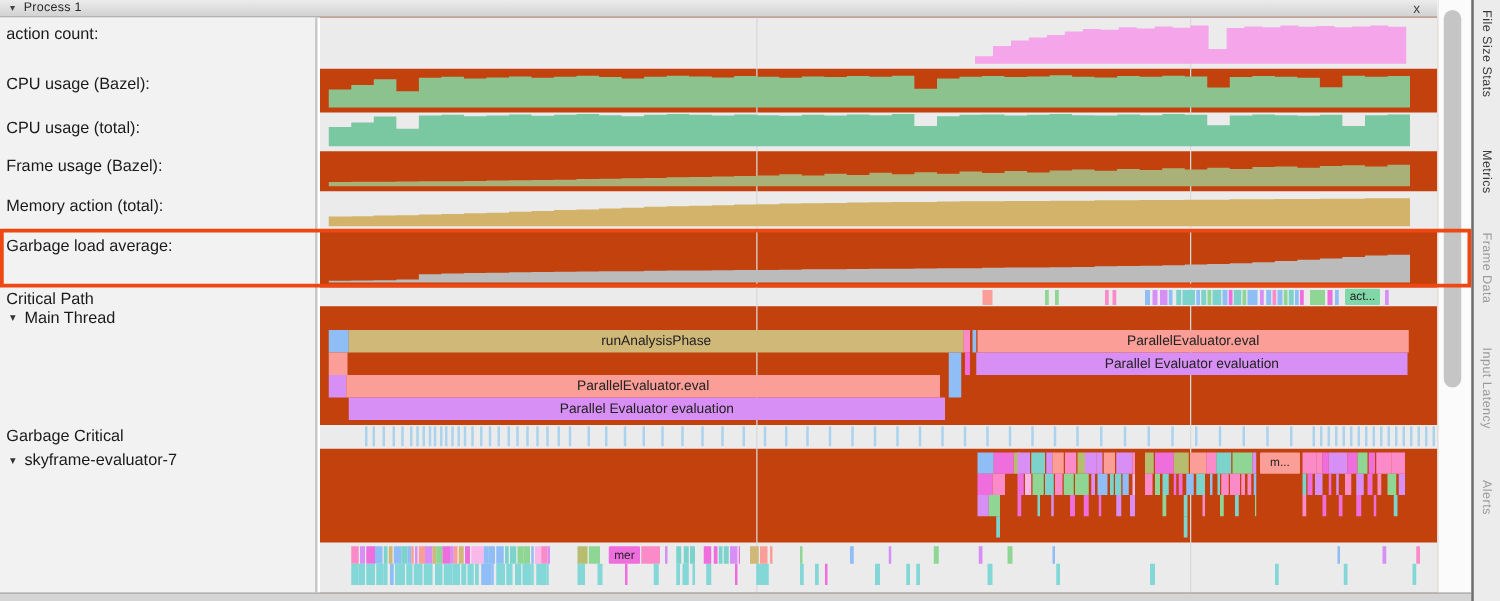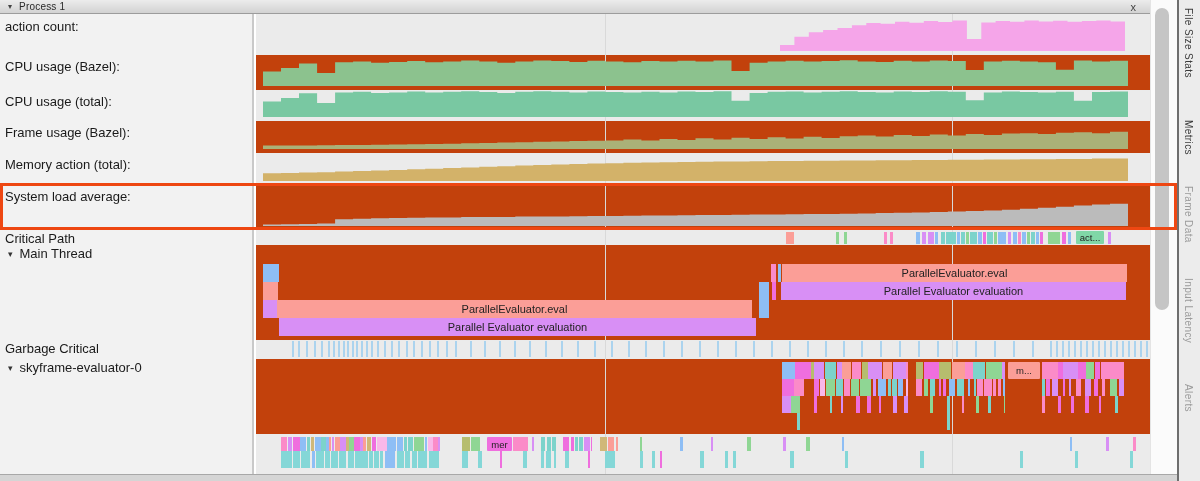--- a/index.html
+++ b/index.html
@@ -95,25 +95,25 @@
     <span class="title">Process 1</span>
     <span class="close">x</span>
   </div>
 
   <div class="label-col">
     <div class="rlabel" style="top:5px">action count:</div>
     <div class="rlabel" style="top:45px">CPU usage (Bazel):</div>
     <div class="rlabel" style="top:80px">CPU usage (total):</div>
     <div class="rlabel" style="top:111px">Frame usage (Bazel):</div>
     <div class="rlabel" style="top:143px">Memory action (total):</div>
-    <div class="rlabel" style="top:175px">System load average:</div>
+    <div class="rlabel" style="top:175px">Garbage load average:</div>
     <div class="rlabel" style="top:217px">Critical Path</div>
     <div class="rlabel witharrow" style="top:232px"><span class="arr">▾</span><span>Main Thread</span></div>
     <div class="rlabel" style="top:327px">Garbage Critical</div>
-    <div class="rlabel witharrow" style="top:346px"><span class="arr">▾</span><span>skyframe-evaluator-0</span></div>
+    <div class="rlabel witharrow" style="top:346px"><span class="arr">▾</span><span>skyframe-evaluator-7</span></div>
   </div>
 
   <div class="content-col" id="content">
 
     <div class="stripe" style="top:0;height:41px"></div>
     <div class="stripe" style="top:76px;height:31px"></div>
     <div class="stripe" style="top:139px;height:32px"></div>
     <div class="stripe" style="top:216px;height:15px"></div>
     <div class="stripe" style="top:326px;height:19px"></div>
     <div class="stripe" style="top:420px;height:40px"></div>
@@ -165,20 +165,21 @@
       <div class="slice" style="left: 771px; top: 218px; width: 3px; height: 12px; background: rgb(143, 214, 148);"></div>
       <div class="slice" style="left: 775px; top: 218px; width: 4px; height: 12px; background: rgb(124, 211, 203);"></div>
       <div class="slice" style="left: 780px; top: 218px; width: 3px; height: 12px; background: rgb(142, 190, 245);"></div>
       <div class="slice" style="left: 784px; top: 218px; width: 3px; height: 12px; background: rgb(239, 110, 222);"></div>
       <div class="slice" style="left: 792px; top: 218px; width: 12px; height: 12px; background: rgb(143, 214, 148);"></div>
       <div class="slice" style="left: 806px; top: 218px; width: 4px; height: 12px; background: rgb(239, 110, 222);"></div>
       <div class="slice" style="left: 812px; top: 218px; width: 3px; height: 12px; background: rgb(142, 190, 245);"></div>
       <div class="slice" style="left: 852px; top: 218px; width: 3px; height: 12px; background: rgb(216, 143, 245);"></div>
       <div class="slice lbl badge" style="left: 820px; top: 217px; width: 28px; height: 13px; background: rgb(128, 215, 167);">act...</div>
       <div class="slice" style="left: 7px; top: 250px; width: 16px; height: 18px; background: rgb(142, 190, 245);"></div>
+      <div class="slice lbl" style="left: 23px; top: 250px; width: 492px; height: 18px; background: rgb(208, 184, 120); font-size: 11px;">runAnalysisPhase</div>
       <div class="slice" style="left: 515px; top: 250px; width: 5px; height: 18px; background: rgb(251, 139, 200);"></div>
       <div class="slice" style="left: 522px; top: 250px; width: 3px; height: 18px; background: rgb(142, 190, 245);"></div>
       <div class="slice lbl" style="left: 526px; top: 250px; width: 345px; height: 18px; background: rgb(251, 158, 151); font-size: 11px;">ParallelEvaluator.eval</div>
       <div class="slice" style="left: 7px; top: 268px; width: 15px; height: 18px; background: rgb(251, 158, 151);"></div>
       <div class="slice" style="left: 503px; top: 268px; width: 10px; height: 18px; background: rgb(142, 190, 245);"></div>
       <div class="slice" style="left: 516px; top: 268px; width: 4px; height: 18px; background: rgb(239, 110, 222);"></div>
       <div class="slice lbl" style="left: 525px; top: 268px; width: 345px; height: 18px; background: rgb(216, 143, 245); font-size: 11px;">Parallel Evaluator evaluation</div>
       <div class="slice" style="left: 7px; top: 286px; width: 14px; height: 18px; background: rgb(216, 143, 245);"></div>
       <div class="slice lbl" style="left: 21px; top: 286px; width: 475px; height: 18px; background: rgb(251, 158, 151); font-size: 11px;">ParallelEvaluator.eval</div>
       <div class="slice" style="left: 503px; top: 286px; width: 10px; height: 18px; background: rgb(142, 190, 245);"></div>

